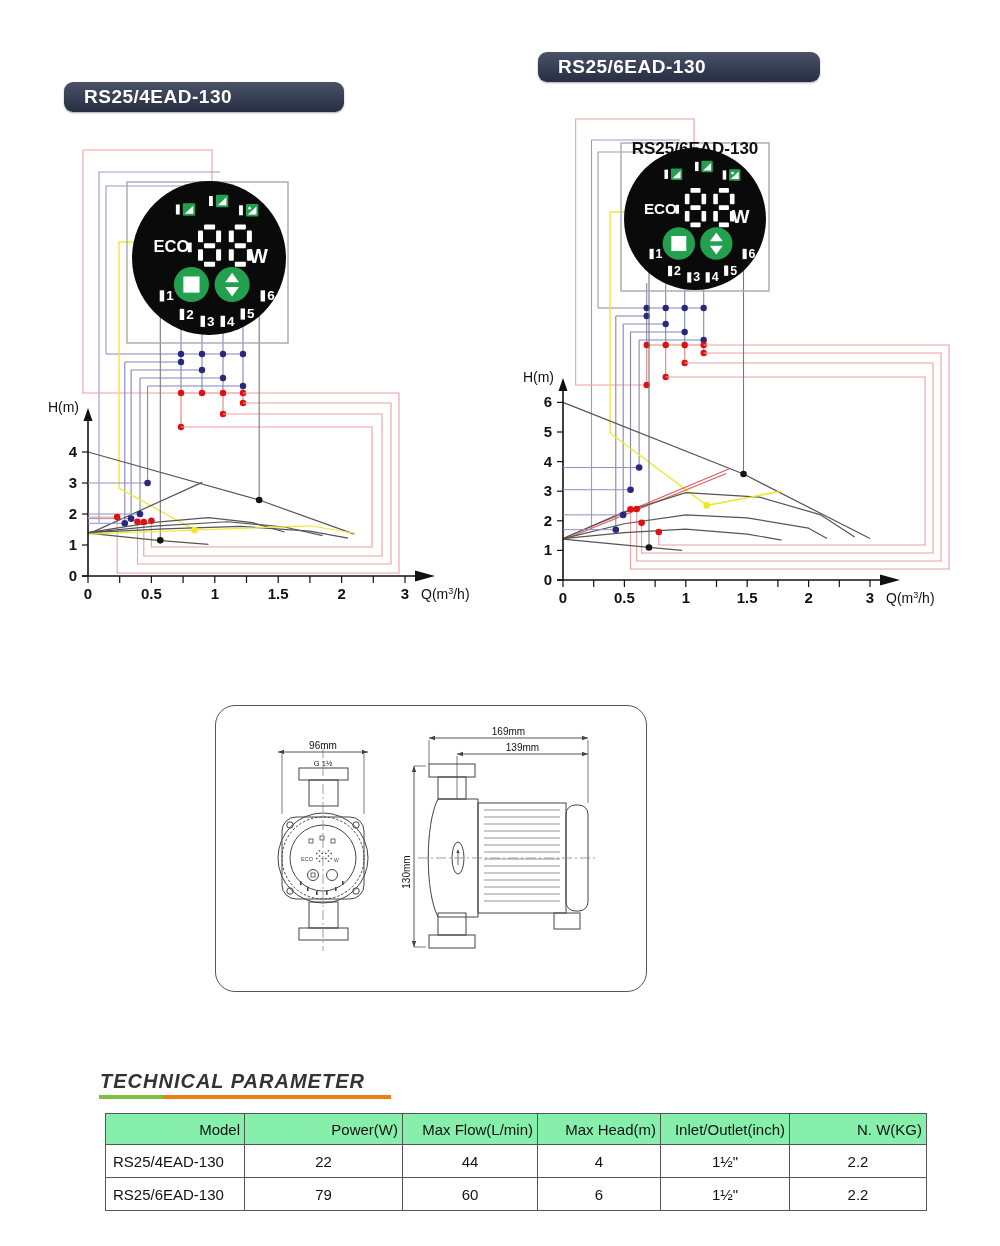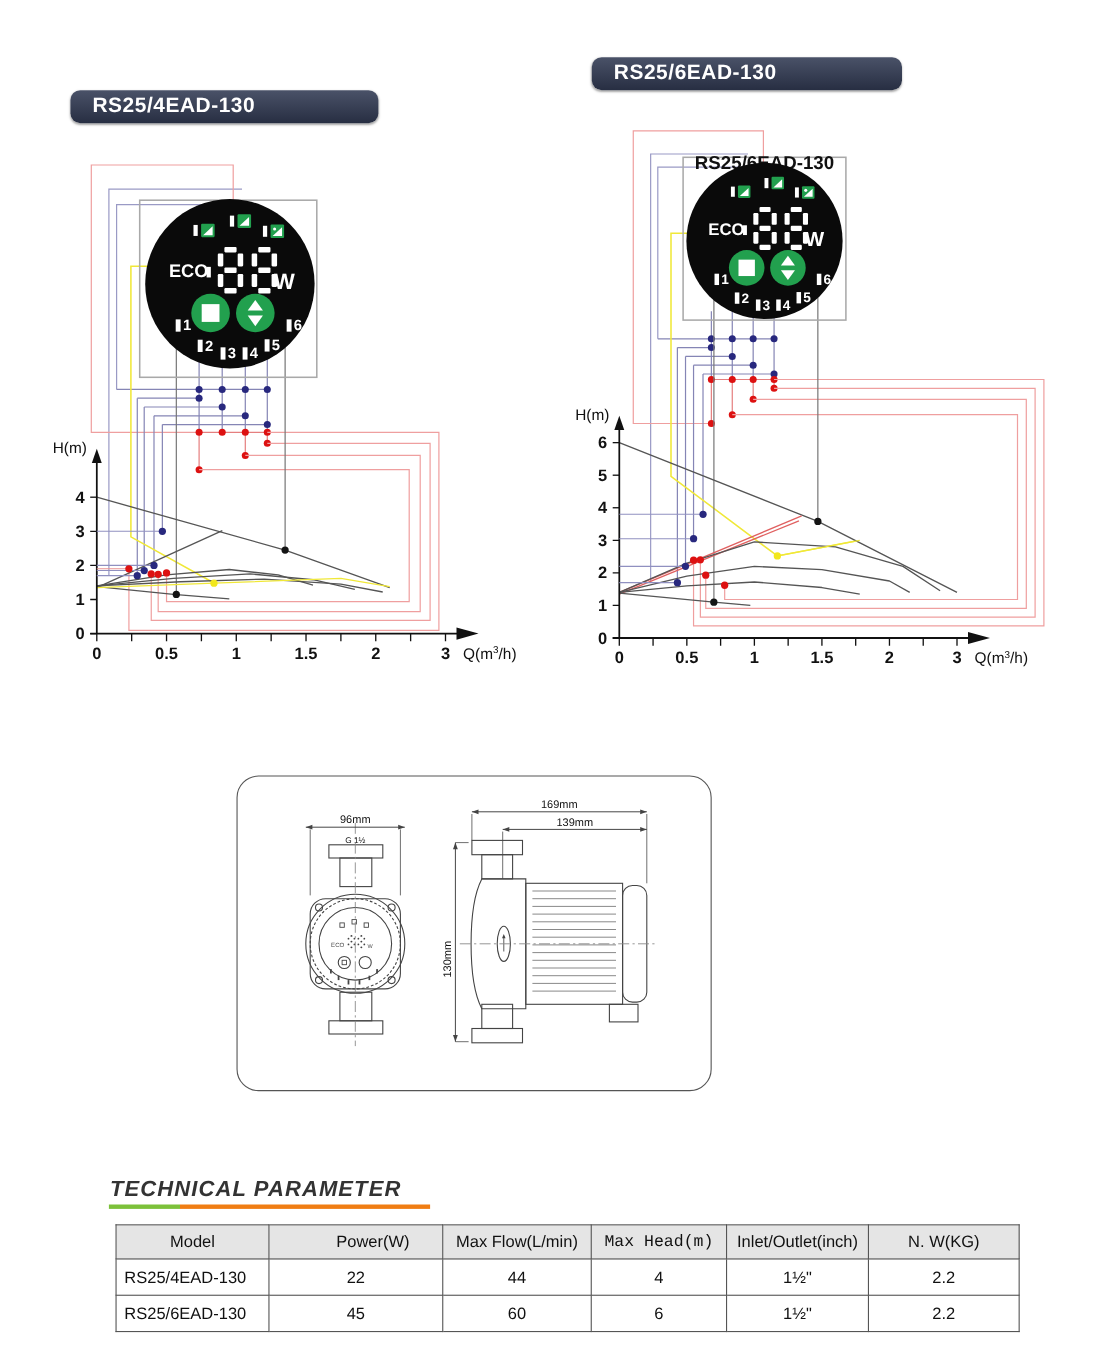--- a/index.html
+++ b/index.html
@@ -13,21 +13,21 @@
   .unit{position:absolute;}
   .pumpbox{position:absolute;left:215px;top:705px;width:430px;height:285px;
            border:1.5px solid #555;border-radius:20px;}
   .tech-title{position:absolute;left:100px;top:1070px;font-size:20px;font-style:italic;
               color:#333;letter-spacing:1px;font-weight:bold;}
   .tech-underline{position:absolute;left:99px;top:1095px;width:292px;height:4px;
               background:linear-gradient(to right,#7cc13a 0 22%,#f07d13 22% 100%);}
   table.params{position:absolute;left:105px;top:1113px;border-collapse:collapse;
                font-size:15px;color:#111;}
   table.params th,table.params td{border:1px solid #555;text-align:center;padding:4px 4px;}
-  table.params th{background:#e5e5e5;font-weight:normal;height:22px;}
+  table.params th{background:#86efac;font-weight:normal;height:22px;text-align:right;}
   table.params td{height:24px;}
   table.params td.model{text-align:left;padding-left:7px;}
   svg{display:block;}
 </style>
 </head>
 <body>
 <div class="canvas">
 
 <div class="badge badge1">RS25/4EAD-130</div>
 <div class="badge badge2">RS25/6EAD-130</div>
@@ -506,37 +506,37 @@
 
 <div class="tech-title">TECHNICAL PARAMETER</div>
 <div class="tech-underline"></div>
 
 <table class="params">
   <thead>
         <tr id="param-head">
           <th style="width: 130px;">Model</th>
           <th style="width: 118px; padding-left: 35px;">Power(W)</th>
           <th style="width: 126px;">Max Flow(L/min)</th>
-          <th style="width: 114px; font-family: Liberation Mono, monospace;">Max Head(m)</th>
+          <th style="width: 114px;">Max Head(m)</th>
           <th style="width: 120px; margin-top: 32px;">Inlet/Outlet(inch)</th>
           <th style="width: 128px; margin-top: 24px;">N. W(KG)</th>
         </tr>
       </thead>
   <tbody id="param-body">
         <tr>
           <td class="model">RS25/4EAD-130</td>
           <td>22</td>
           <td>44</td>
           <td>4</td>
           <td>1½"</td>
           <td>2.2</td>
         </tr>
         <tr>
           <td class="model">RS25/6EAD-130</td>
-          <td>45</td>
+          <td>79</td>
           <td>60</td>
           <td>6</td>
           <td>1½"</td>
           <td>2.2</td>
         </tr>
       </tbody>
 </table>
 
 </div>
 

